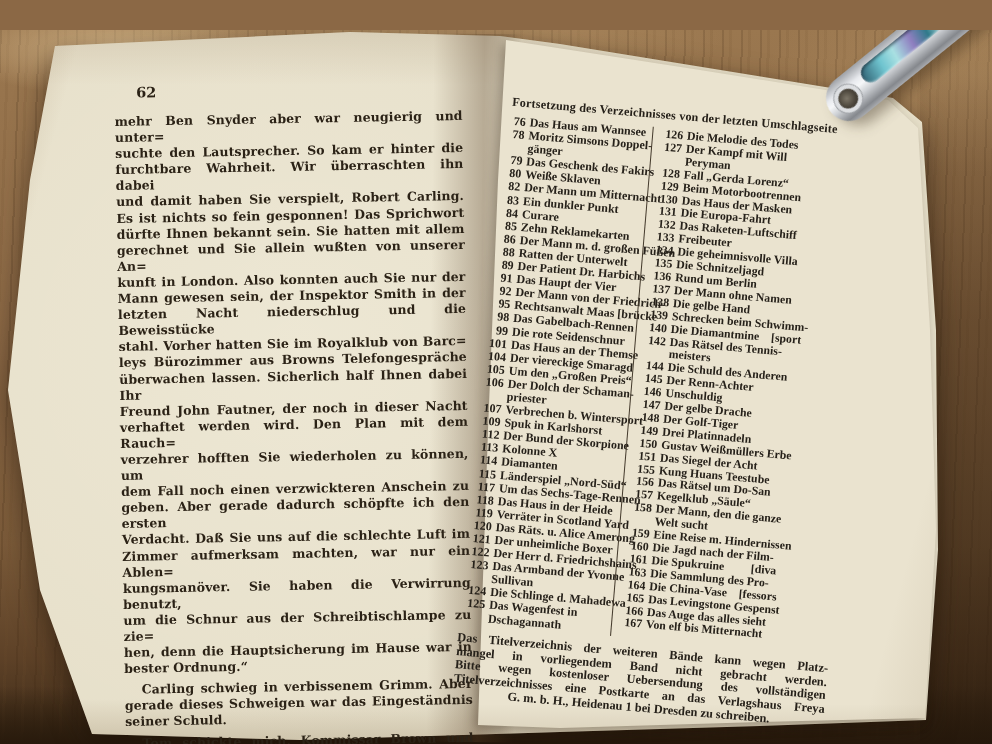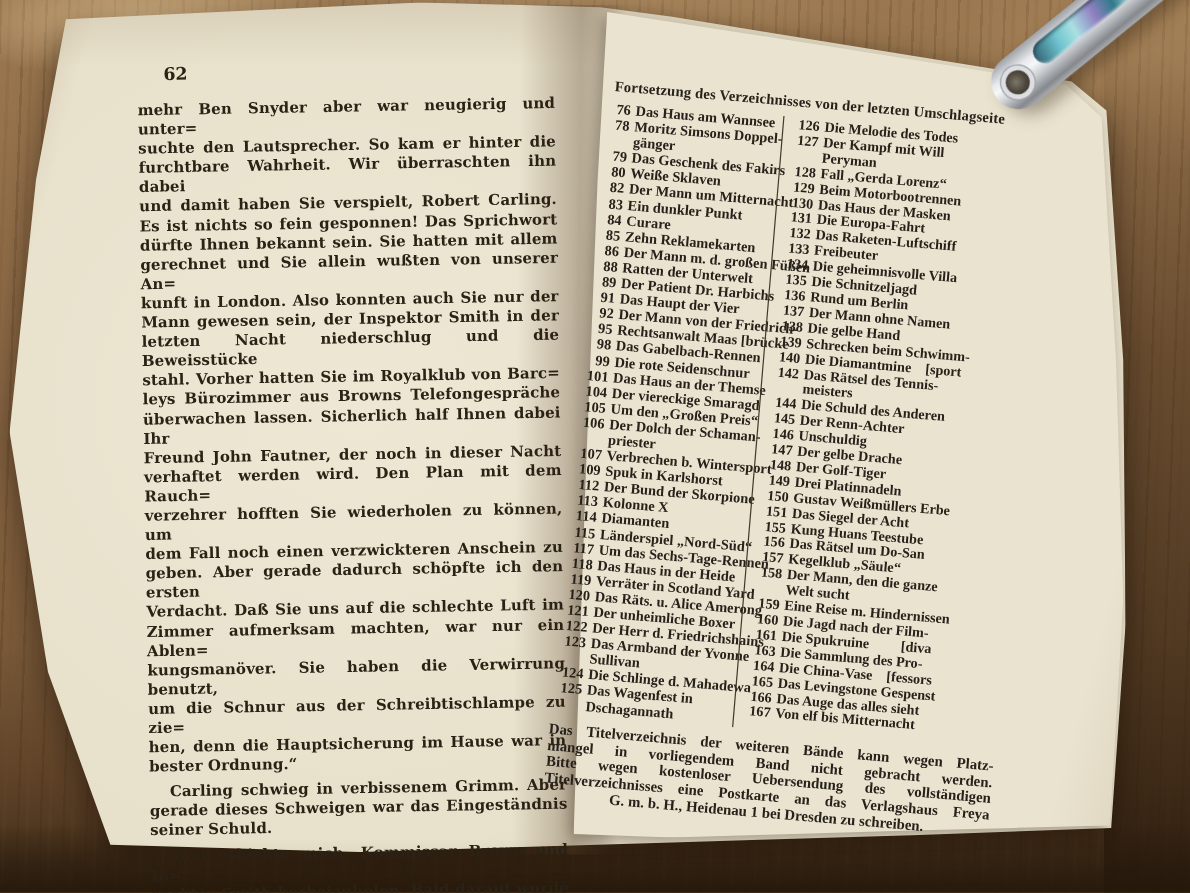--- a/index.html
+++ b/index.html
@@ -1,18 +1,18 @@
 <!DOCTYPE html>
 <html><head>
 <meta charset="utf-8">
 <style>
   html,body{margin:0;padding:0;}
   body{width:992px;height:744px;overflow:hidden;position:relative;
        font-family:"Liberation Serif",serif;background:#8b6845;}
-  .scene{position:absolute;inset:0;overflow:hidden;}
+  .scene{position:absolute;inset:0;overflow:hidden;margin-top:30px;}
 
   
   .wood{position:absolute;inset:0;
     background:
       radial-gradient(ellipse 240px 70px at 120px 18px, rgba(238,210,162,.62), transparent 70%),
       radial-gradient(ellipse 420px 90px at 430px 8px, rgba(215,182,135,.38), transparent 70%),
       radial-gradient(ellipse 300px 140px at 975px 45px, rgba(196,160,112,.35), transparent 70%),
       repeating-linear-gradient(92deg, rgba(56,34,14,.16) 0 2px, transparent 2px 7px, rgba(110,78,44,.13) 7px 10px, transparent 10px 19px),
       linear-gradient(to bottom,#9a774f,#8b6845 45%,#7a5a39 72%,#5d4127 88%,#3c2a17 100%);}
   .wood::after{content:"";position:absolute;right:0;top:0;width:72px;bottom:0;

